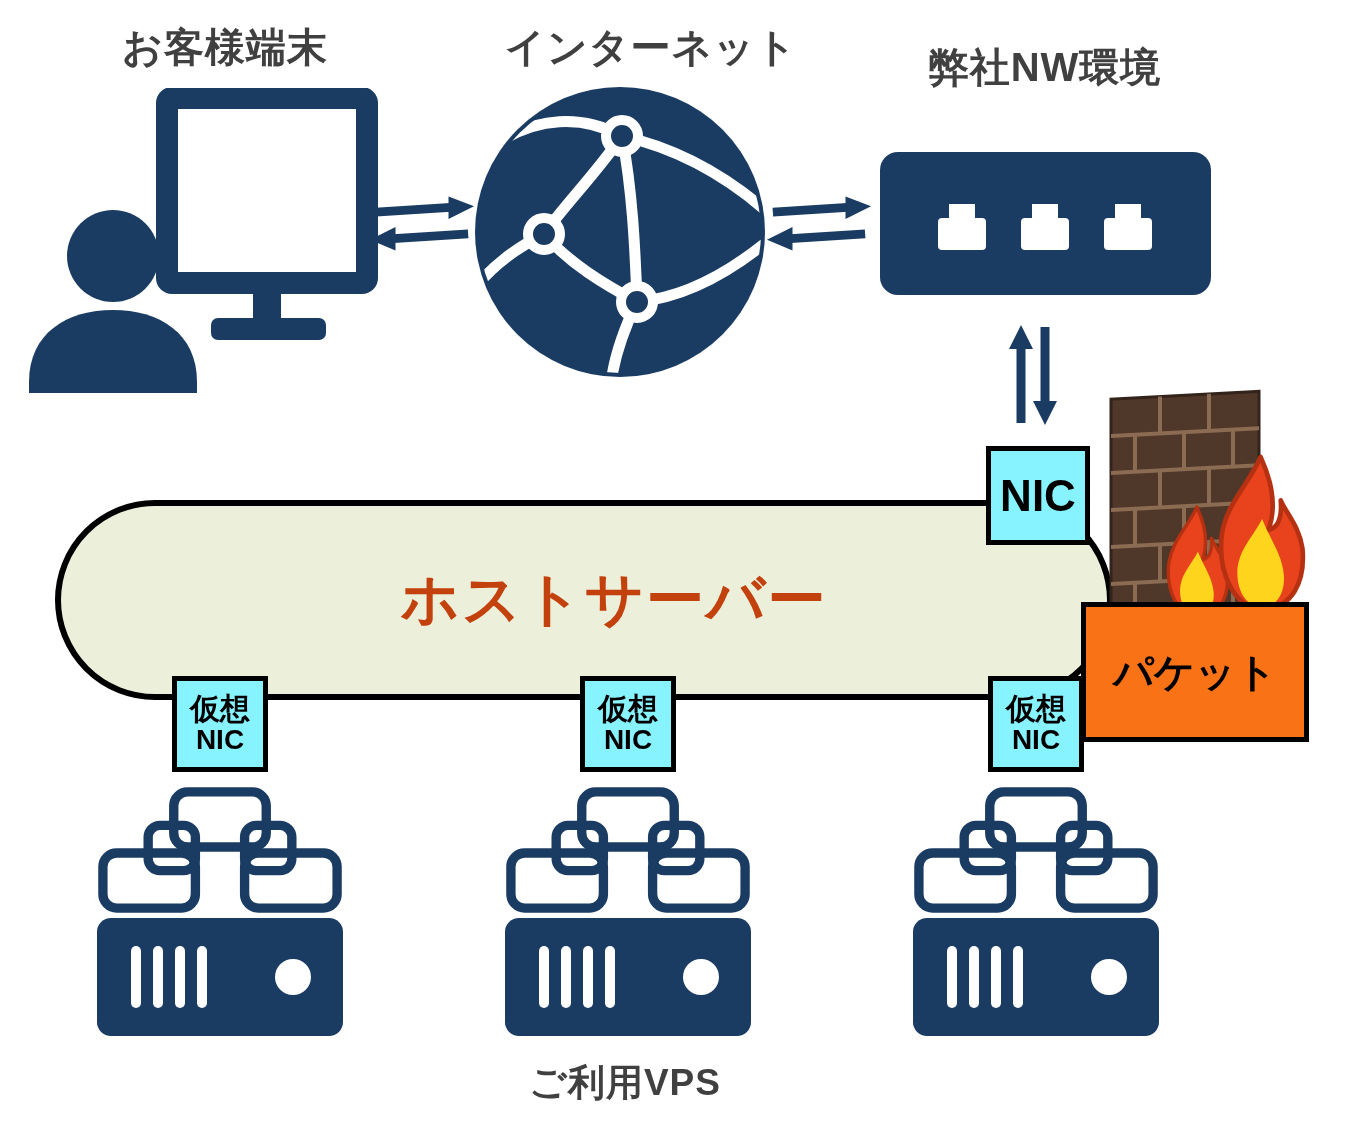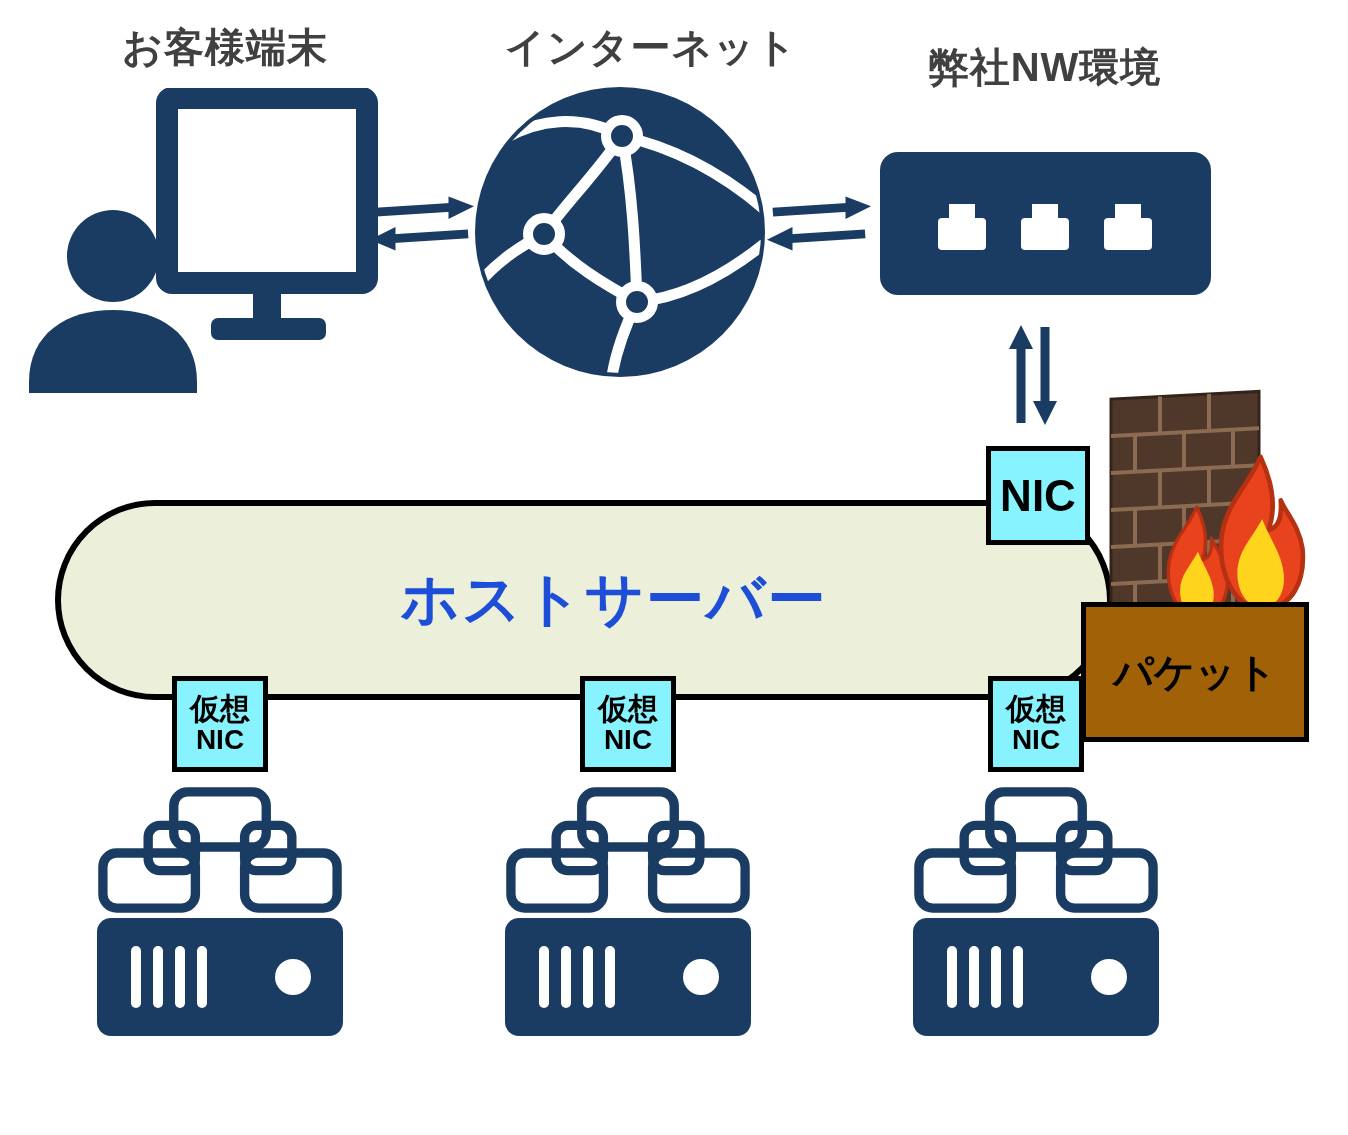--- a/index.html
+++ b/index.html
@@ -27,28 +27,28 @@
   .icon-customer{left:15px;top:88px;width:370px;height:305px;}
   .arrow-h1{left:368px;top:192px;width:108px;height:62px;}
   .icon-globe{left:472px;top:84px;width:296px;height:296px;}
   .arrow-h2{left:765px;top:192px;width:108px;height:62px;}
   .icon-router{left:878px;top:150px;width:335px;height:147px;}
   .arrow-v{left:1002px;top:323px;width:62px;height:104px;}
   
   .host{left:55px;top:500px;width:1058px;height:200px;z-index:1;
         border:6px solid #000;border-radius:104px;background:var(--host-fill);
         display:flex;align-items:center;justify-content:center;}
-  .host-label{font-size:58px;font-weight:bold;color:#1d4ed8;letter-spacing:2px;transform:translateX(30px);}
+  .host-label{font-size:58px;font-weight:bold;color:#c2410c;letter-spacing:2px;transform:translateX(30px);}
   .nic-box{left:986px;top:446px;width:104px;height:99px;z-index:4;
         background:var(--cyan);border:5px solid #000;
         display:flex;align-items:center;justify-content:center;
         font-size:44px;font-weight:bold;color:#000;}
   .firewall{left:1093px;top:372px;width:235px;height:258px;z-index:3;}
   .packet{left:1081px;top:602px;width:228px;height:140px;z-index:5;
-        background:#a16207;border:5px solid #000;
+        background:#f97316;border:5px solid #000;
         display:flex;flex-direction:column;align-items:center;justify-content:center;
         font-size:40px;font-weight:bold;color:#000;line-height:1.35;}
   
   .vnic{top:676px;width:96px;height:96px;z-index:4;
         background:var(--cyan);border:5px solid #000;
         display:flex;flex-direction:column;align-items:center;justify-content:center;color:#000;}
   .vnic .l1{font-size:30px;font-weight:bold;line-height:1.1;}
   .vnic .l2{font-size:28px;font-weight:bold;line-height:1.1;}
   .vnic-1{left:172px;} .vnic-2{left:580px;} .vnic-3{left:988px;}
   .cluster{top:786px;width:246px;height:128px;z-index:2;}
@@ -274,14 +274,15 @@
       <g fill="#fff">
         <rect x="36" y="30" width="10" height="62" rx="5"></rect>
         <rect x="58" y="30" width="10" height="62" rx="5"></rect>
         <rect x="80" y="30" width="10" height="62" rx="5"></rect>
         <rect x="102" y="30" width="10" height="62" rx="5"></rect>
         <circle cx="198" cy="61" r="18"></circle>
       </g>
     </svg>
   </div>
 
+  <div class="abs lbl lbl-vps">ご利用VPS</div>
 
 </div>
 
 </body></html>

